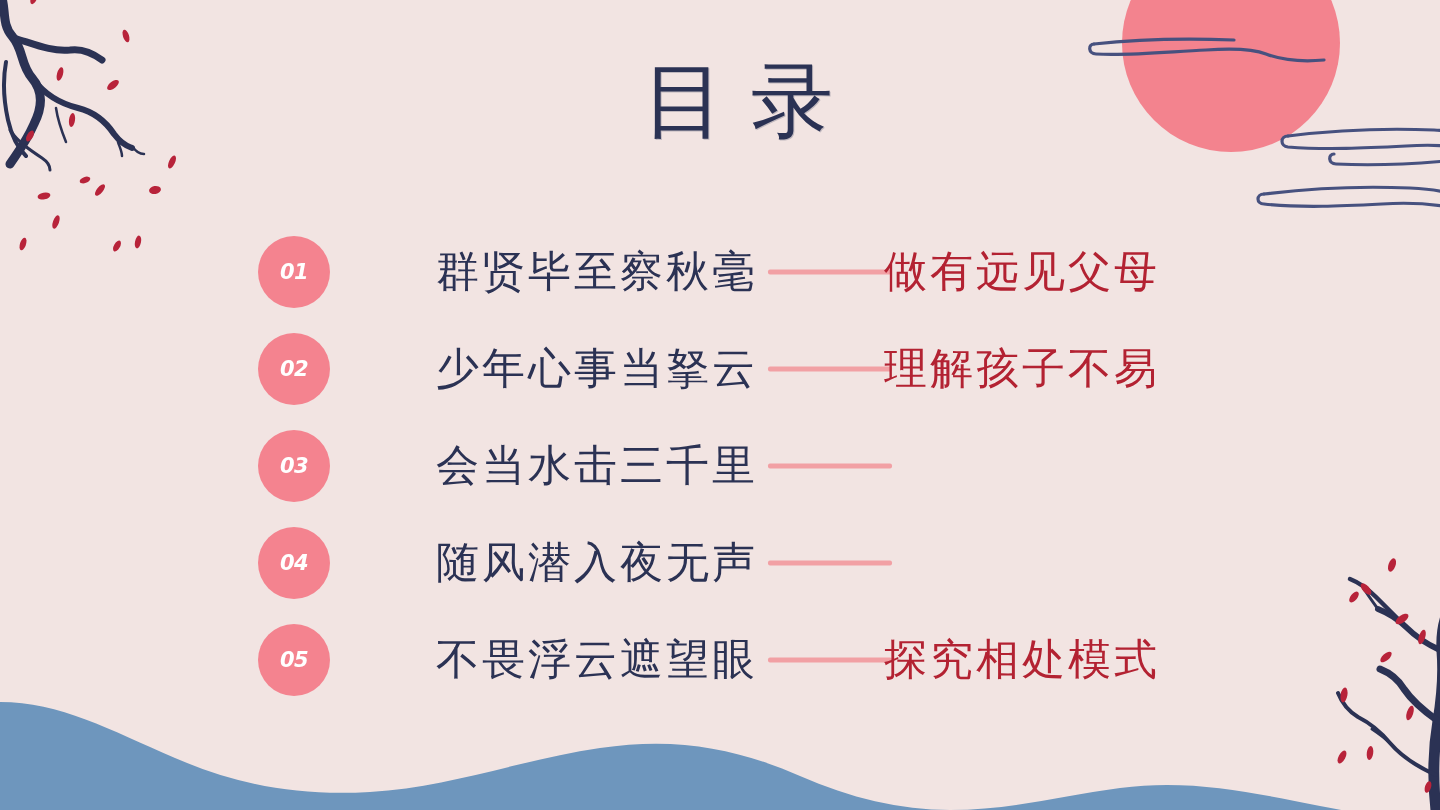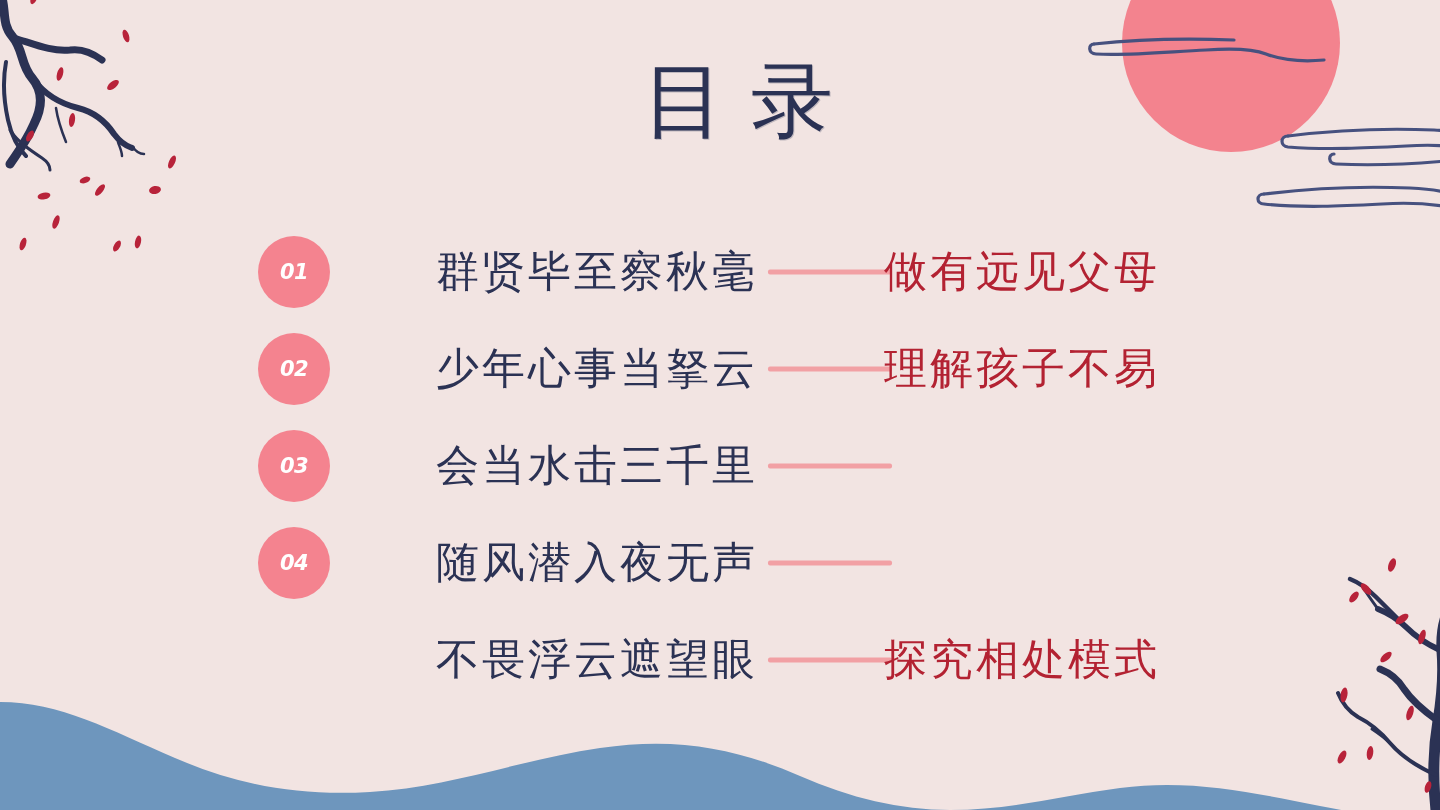--- a/index.html
+++ b/index.html
@@ -260,20 +260,21 @@
       <div class="link-line"></div>
     </div>
 
     <div class="toc-row">
       <div class="badge">04</div>
       <div class="cn-title">随风潜入夜无声</div>
       <div class="link-line"></div>
     </div>
 
     <div class="toc-row">
+      <div class="badge">05</div>
       <div class="cn-title">不畏浮云遮望眼</div>
       <div class="link-line"></div>
       <div class="cn-sub">探究相处模式</div>
     </div>
 
   </div>
 
 </div>
 
 </body></html>

